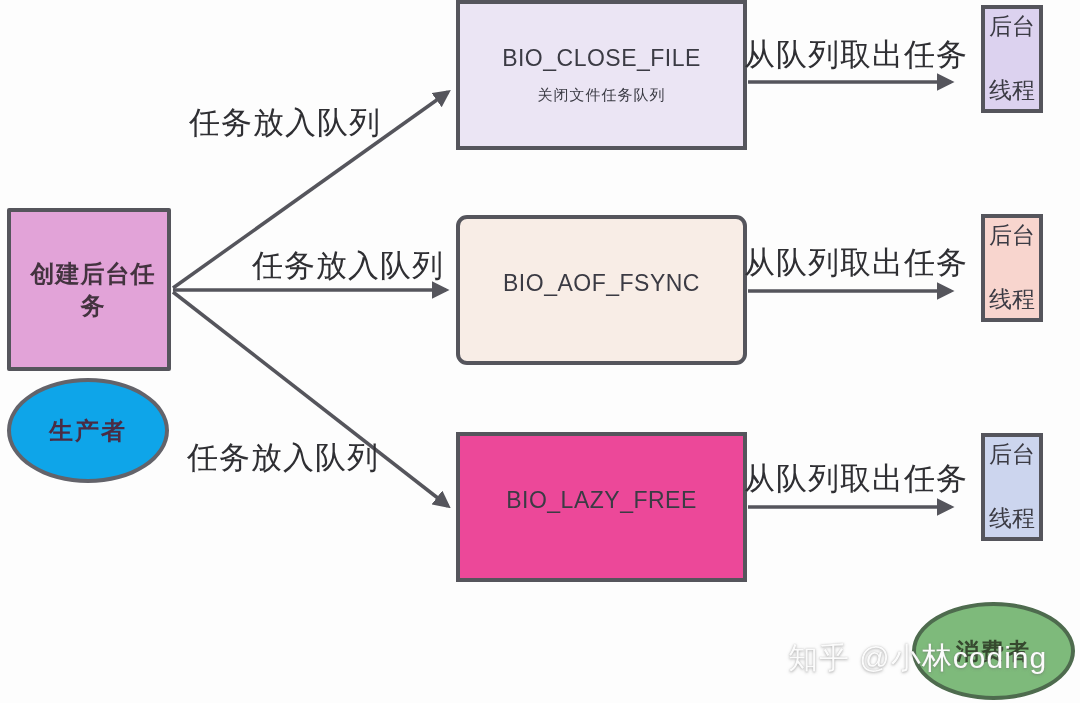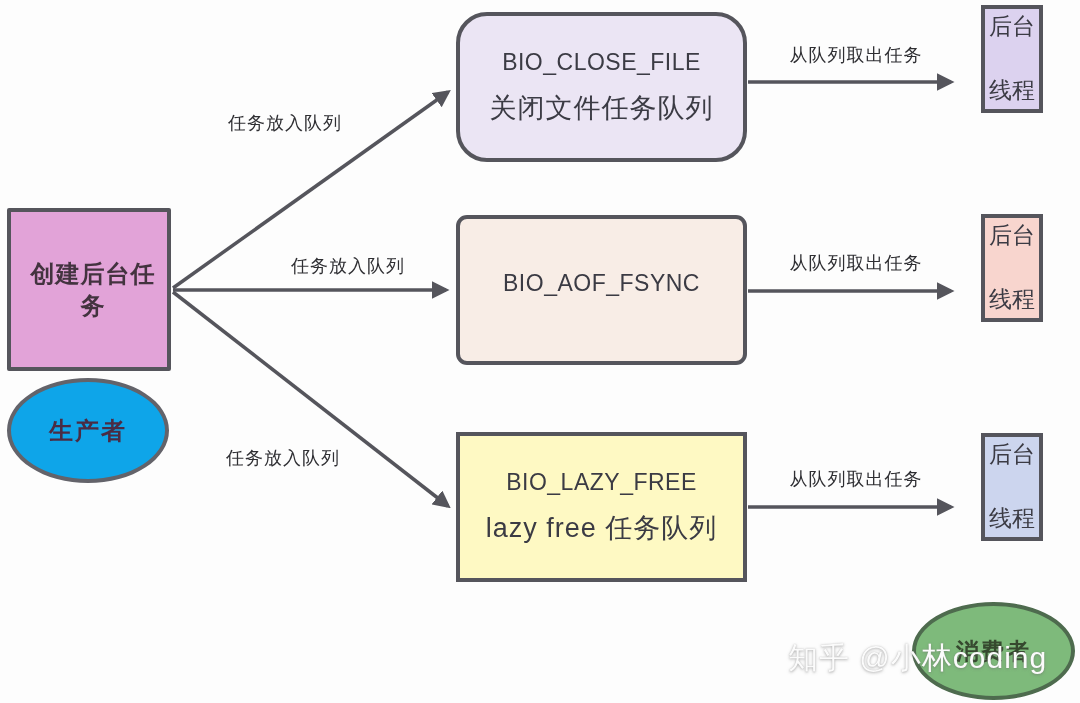--- a/index.html
+++ b/index.html
@@ -9,34 +9,34 @@
 
   .node{position:absolute;box-sizing:border-box;display:flex;flex-direction:column;
         align-items:center;justify-content:center;text-align:center;}
   .rect{border:4px solid #55555c;}
   .producer-box{left:7px;top:208px;width:164px;height:163px;border-radius:2px;
         font-size:24px;font-weight:600;color:#43333f;letter-spacing:1px;}
   .producer-ellipse{left:7px;top:378px;width:162px;height:105px;border-radius:50%;
         border:4px solid #63636a;font-size:24px;font-weight:600;color:#4a2c44;letter-spacing:2px;}
   .queue{left:456px;width:291px;height:150px;color:#3b3b44;}
   .queue .q-name{font-size:23px;font-weight:500;letter-spacing:0.5px;margin-bottom:14px;}
-  .queue .q-desc{font-size:27px;font-weight:500;letter-spacing:1px;}
-  .q1{top:12px;border-radius:31px;}
+  .queue .q-desc{font-size:15px;font-weight:500;letter-spacing:1px;}
+  .q1{top:0;}
   .q2{top:215px;border-radius:11px;}
   .q3{top:432px;}
   .thread{left:981px;width:62px;height:108px;color:#3b3b44;font-size:23px;font-weight:500;justify-content:space-between;}
   .thread span{line-height:1.55;}
   .t1{top:5px;}
   .t2{top:214px;}
   .t3{top:433px;}
   .consumer-ellipse{left:912px;top:602px;width:163px;height:98px;border-radius:50%;
         border:4px solid #4e6b4e;font-size:23px;font-weight:600;color:#36492f;letter-spacing:2px;}
 
   .flow-label{position:absolute;transform:translate(-50%,-50%);white-space:nowrap;
-        font-size:18px;font-weight:500;color:#2f2f33;letter-spacing:1px;}
+        font-size:31px;font-weight:500;color:#2f2f33;letter-spacing:1px;}
   .lbl-enq1{left:285px;top:123px;}
   .lbl-enq2{left:348px;top:266px;}
   .lbl-enq3{left:283px;top:458px;}
   .lbl-deq1{left:856px;top:55px;}
   .lbl-deq2{left:856px;top:263px;}
   .lbl-deq3{left:856px;top:479px;}
 
   .watermark{position:absolute;left:788px;top:638px;font-size:30px;color:#fbfbfb;
         letter-spacing:1px;white-space:nowrap;
         text-shadow:0 1px 3px rgba(110,110,110,0.55),0 0 1px rgba(150,150,150,0.5);}
@@ -70,23 +70,22 @@
 
   <div class="node rect queue q1" style="background-color: rgb(235, 229, 244);">
     <span class="q-name">BIO_CLOSE_FILE</span>
     <span class="q-desc">关闭文件任务队列</span>
   </div>
 
   <div class="node rect queue q2" style="background-color: rgb(248, 237, 230);">
     <span class="q-name">BIO_AOF_FSYNC</span>
   </div>
 
-  <div class="node rect queue q3" style="background-color: #fef9c3; text-align: center;">
+  <div class="node rect queue q3" style="background-color: #ec4899; text-align: center;">
     <span class="q-name">BIO_LAZY_FREE</span>
-    <span class="q-desc">lazy free 任务队列</span>
   </div>
 
   <div class="node rect thread t1" style="background-color: rgb(220, 210, 239);">
     <span>后台</span>
     <span>线程</span>
   </div>
 
   <div class="node rect thread t2" style="background-color: rgb(248, 213, 206);">
     <span>后台</span>
     <span>线程</span>

